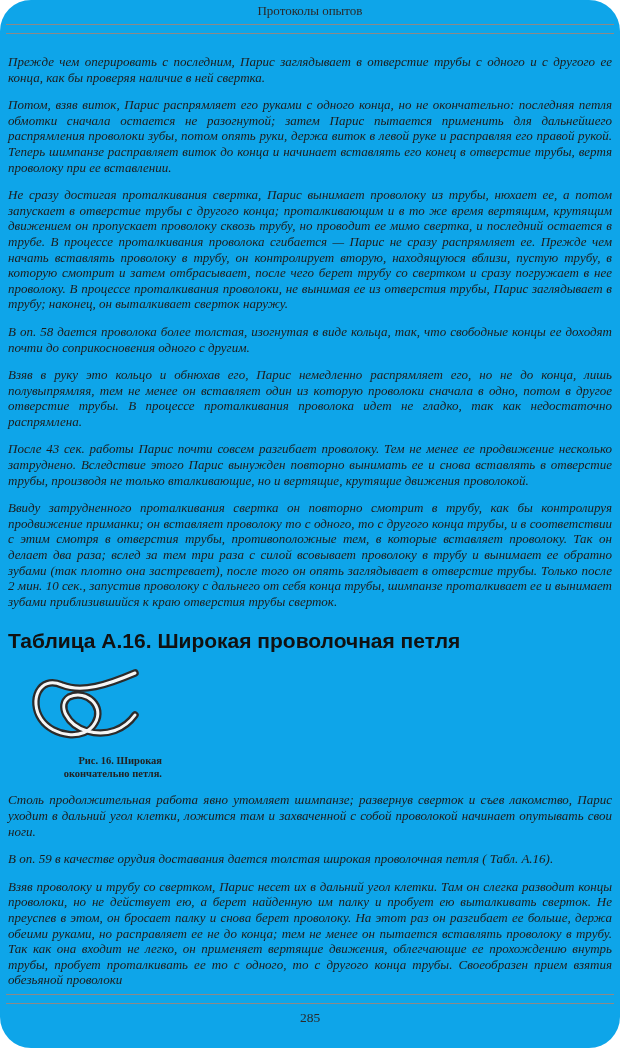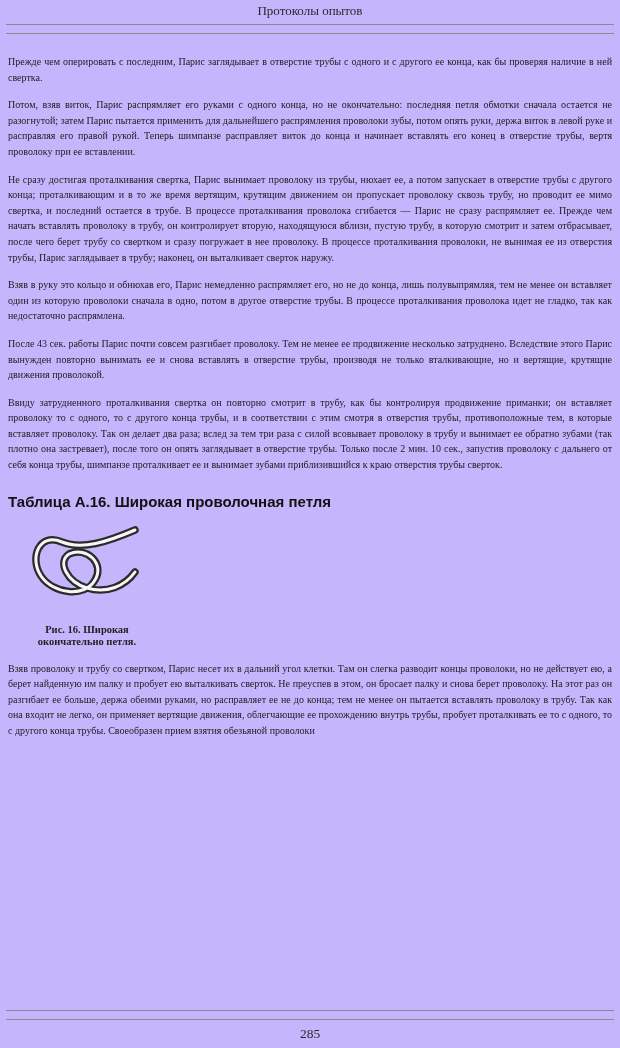--- a/index.html
+++ b/index.html
@@ -1,64 +1,67 @@
 <!DOCTYPE html>
 <html><head>
 <meta charset="utf-8">
 <style>
   * { margin:0; padding:0; box-sizing:border-box; }
   html,body { background:#ffffff; }
   .page {
     position:relative;
     width:620px; height:1048px;
     margin:0 auto;
-    background:#c4b5fd;
+    background:#0ea5e9;
     font-family:"Liberation Serif", serif;
     color:#1c1c1c;
     overflow:hidden;
+    border-radius:31px;
   }
   .page-header { text-align:center; padding-top:3px; }
   .header-title { font-size:13px; color:#2a2a2a; }
   .rule { border-top:1px solid #8a8a8a; margin:0 6px; }
   .rule-1 { margin-top:5px; }
   .rule-2 { margin-top:8px; }
   .content { padding:0 8px; }
   .content p {
-    font-size:10px;
+    font-size:13px;
     line-height:15.6px;
     text-align:justify;
     margin-top:12px;
     color:#1c1c1c;
+    font-style:italic;
   }
   .content p.first { margin-top:20px; }
   .section-heading {
     font-family:"Liberation Sans", sans-serif;
     font-weight:bold;
-    font-size:15px;
+    font-size:21px;
     margin-top:20px;
     margin-bottom:4px;
     color:#111;
   }
   .figure-block {
     width:150px;
     margin:10px 0 4px 4px;
     text-align:center;
   }
   .figure-image { display:block; margin:0 auto; }
   .figure-caption {
     font-family:"Liberation Serif", serif;
     font-weight:bold;
     font-size:10.5px;
     line-height:12.5px;
-    margin-top:16px;
+    margin-top:4px;
     color:#222;
+    text-align:right;
   }
   .page-footer {
     position:absolute;
-    left:0; right:0; bottom:0;
+    left:0; right:0; bottom:16px;
     padding-bottom:6px;
   }
   .footer-rule-1 { margin-bottom:8px; }
   .footer-rule-2 { margin-bottom:6px; }
   .page-number {
     text-align:center;
     font-size:13.5px;
     color:#2a2a2a;
   }
 </style>
@@ -70,37 +73,40 @@
   <div class="page-header">
     <div class="header-title">Протоколы опытов</div>
   </div>
   <div class="rule rule-1"></div>
   <div class="rule rule-2"></div>
 
   <div class="content">
     <p class="first">Прежде чем оперировать с последним, Парис заглядывает в отверстие трубы с одного и с другого ее конца, как бы проверяя наличие в ней свертка.</p>
     <p>Потом, взяв виток, Парис распрямляет его руками с одного конца, но не окончательно: последняя петля обмотки сначала остается не разогнутой; затем Парис пытается применить для дальнейшего распрямления проволоки зубы, потом опять руки, держа виток в левой руке и расправляя его правой рукой. Теперь шимпанзе расправляет виток до конца и начинает вставлять его конец в отверстие трубы, вертя проволоку при ее вставлении.</p>
     <p>Не сразу достигая проталкивания свертка, Парис вынимает проволоку из трубы, нюхает ее, а потом запускает в отверстие трубы с другого конца; проталкивающим и в то же время вертящим, крутящим движением он пропускает проволоку сквозь трубу, но проводит ее мимо свертка, и последний остается в трубе. В процессе проталкивания проволока сгибается — Парис не сразу распрямляет ее. Прежде чем начать вставлять проволоку в трубу, он контролирует вторую, находящуюся вблизи, пустую трубу, в которую смотрит и затем отбрасывает, после чего берет трубу со свертком и сразу погружает в нее проволоку. В процессе проталкивания проволоки, не вынимая ее из отверстия трубы, Парис заглядывает в трубу; наконец, он выталкивает сверток наружу.</p>
+    <p>В оп. 58 дается проволока более толстая, изогнутая в виде кольца, так, что свободные концы ее доходят почти до соприкосновения одного с другим.</p>
     <p>Взяв в руку это кольцо и обнюхав его, Парис немедленно распрямляет его, но не до конца, лишь полувыпрямляя, тем не менее он вставляет один из которую проволоки сначала в одно, потом в другое отверстие трубы. В процессе проталкивания проволока идет не гладко, так как недостаточно распрямлена.</p>
     <p>После 43 сек. работы Парис почти совсем разгибает проволоку. Тем не менее ее продвижение несколько затруднено. Вследствие этого Парис вынужден повторно вынимать ее и снова вставлять в отверстие трубы, производя не только вталкивающие, но и вертящие, крутящие движения проволокой.</p>
     <p>Ввиду затрудненного проталкивания свертка он повторно смотрит в трубу, как бы контролируя продвижение приманки; он вставляет проволоку то с одного, то с другого конца трубы, и в соответствии с этим смотря в отверстия трубы, противоположные тем, в которые вставляет проволоку. Так он делает два раза; вслед за тем три раза с силой всовывает проволоку в трубу и вынимает ее обратно зубами (так плотно она застревает), после того он опять заглядывает в отверстие трубы. Только после 2 мин. 10 сек., запустив проволоку с дальнего от себя конца трубы, шимпанзе проталкивает ее и вынимает зубами приблизившийся к краю отверстия трубы сверток.</p>
 
     <div class="section-heading">Таблица А.16. Широкая проволочная петля</div>
 
     <div class="figure-block">
       <svg class="figure-image" width="120" height="88" viewBox="0 0 120 88" aria-hidden="true">
         <path d="M108,10 C80,22 55,30 35,22 C12,12 2,38 14,56 C26,74 58,78 68,60 C78,44 60,26 42,34 C30,42 40,62 60,68 C80,74 98,66 108,52" fill="none" stroke="#2b2b2b" stroke-width="7.5" stroke-linecap="round"></path>
         <path d="M108,10 C80,22 55,30 35,22 C12,12 2,38 14,56 C26,74 58,78 68,60 C78,44 60,26 42,34 C30,42 40,62 60,68 C80,74 98,66 108,52" fill="none" stroke="#f6f6f6" stroke-width="3" stroke-linecap="round"></path>
       </svg>
       <div class="figure-caption">
         <span>Рис. 16. Широкая</span><br>
         <span>окончательно петля.</span>
       </div>
     </div>
 
+    <p>Столь продолжительная работа явно утомляет шимпанзе; развернув сверток и съев лакомство, Парис уходит в дальний угол клетки, ложится там и захваченной с собой проволокой начинает опутывать свои ноги.</p>
+    <p>В оп. 59 в качестве орудия доставания дается толстая широкая проволочная петля ( Табл. А.16).</p>
     <p>Взяв проволоку и трубу со свертком, Парис несет их в дальний угол клетки. Там он слегка разводит концы проволоки, но не действует ею, а берет найденную им палку и пробует ею выталкивать сверток. Не преуспев в этом, он бросает палку и снова берет проволоку. На этот раз он разгибает ее больше, держа обеими руками, но расправляет ее не до конца; тем не менее он пытается вставлять проволоку в трубу. Так как она входит не легко, он применяет вертящие движения, облегчающие ее прохождению внутрь трубы, пробует проталкивать ее то с одного, то с другого конца трубы. Своеобразен прием взятия обезьяной проволоки</p>
   </div>
 
   <div class="page-footer">
     <div class="rule footer-rule-1"></div>
     <div class="rule footer-rule-2"></div>
     <div class="page-number">285</div>
   </div>
 
 </div>

